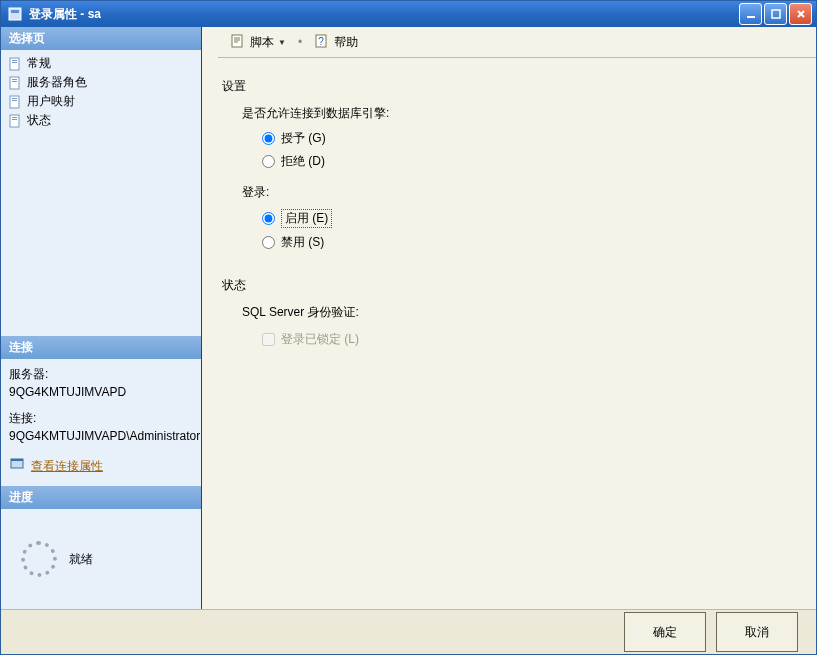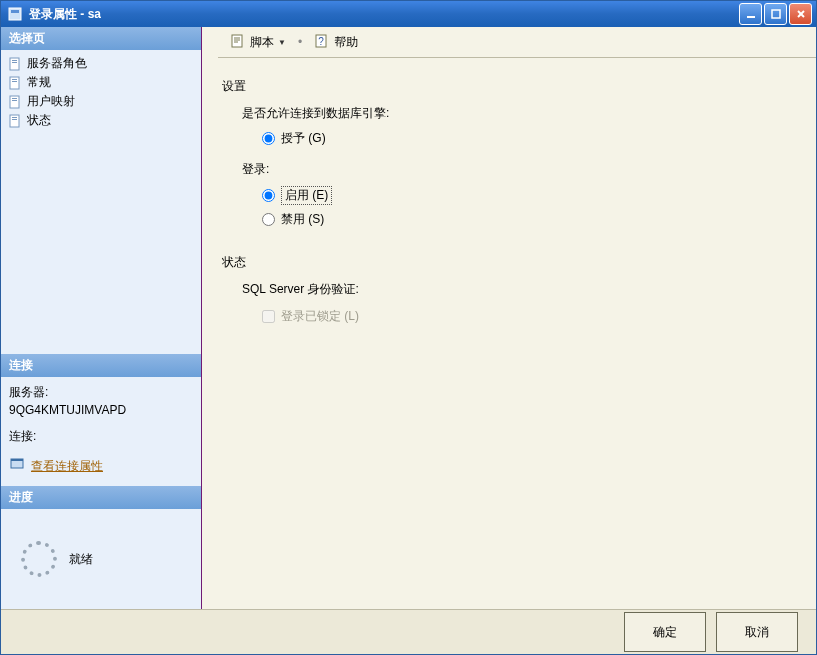--- a/index.html
+++ b/index.html
@@ -238,31 +238,31 @@
       <div class="side-header">选择页</div>
       <div class="nav-list">
         <div class="nav-item">
           <span class="nav-icon">
             <svg width="14" height="14" viewBox="0 0 14 14">
                 <rect x="2" y="1" width="9" height="12" fill="#fff" stroke="#7a9ac0"></rect>
                 <rect x="4" y="3" width="5" height="1" fill="#7a9ac0"></rect>
                 <rect x="4" y="5" width="5" height="1" fill="#7a9ac0"></rect>
               </svg>
           </span>
-          <span>服务器角色</span>
+          <span>常规</span>
         </div>
         <div class="nav-item">
           <span class="nav-icon">
             <svg width="14" height="14" viewBox="0 0 14 14">
                 <rect x="2" y="1" width="9" height="12" fill="#fff" stroke="#7a9ac0"></rect>
                 <rect x="4" y="3" width="5" height="1" fill="#7a9ac0"></rect>
                 <rect x="4" y="5" width="5" height="1" fill="#7a9ac0"></rect>
               </svg>
           </span>
-          <span>常规</span>
+          <span>服务器角色</span>
         </div>
         <div class="nav-item">
           <span class="nav-icon">
             <svg width="14" height="14" viewBox="0 0 14 14">
                 <rect x="2" y="1" width="9" height="12" fill="#fff" stroke="#7a9ac0"></rect>
                 <rect x="4" y="3" width="5" height="1" fill="#7a9ac0"></rect>
                 <rect x="4" y="5" width="5" height="1" fill="#7a9ac0"></rect>
               </svg>
           </span>
           <span>用户映射</span>
@@ -280,20 +280,21 @@
       </div>
 
       <div class="spacer-fill"></div>
 
       <div class="side-header">连接</div>
       <div class="conn-block">
         <div>服务器:</div>
         <div>9QG4KMTUJIMVAPD</div>
         <div style="height:8px"></div>
         <div>连接:</div>
+        <div>9QG4KMTUJIMVAPD\Administrator</div>
         <a class="conn-link">
           <span>
             <svg width="16" height="16" viewBox="0 0 16 16">
               <rect x="2" y="4" width="12" height="9" fill="#c8dcf2" stroke="#3b6ea5"></rect>
               <rect x="2" y="4" width="12" height="2" fill="#3b6ea5"></rect>
             </svg>
           </span>
           <span>查看连接属性</span>
         </a>
       </div>
@@ -331,20 +332,24 @@
 
       <div class="content">
         <div class="section-title">设置</div>
 
         <div class="indent-1">是否允许连接到数据库引擎:</div>
         <div class="indent-2">
           <label class="radio-row">
             <input type="radio" name="perm" checked="" style="">
             <span>授予 (G)</span>
           </label>
+          <label class="radio-row">
+            <input type="radio" name="perm" style="">
+            <span>拒绝 (D)</span>
+          </label>
         </div>
 
         <div class="indent-1" style="margin-top:14px">登录:</div>
         <div class="indent-2">
           <label class="radio-row">
             <input type="radio" name="login" checked="" style="">
             <span class="radio-highlight">启用 (E)</span>
           </label>
           <label class="radio-row">
             <input type="radio" name="login" style="">

